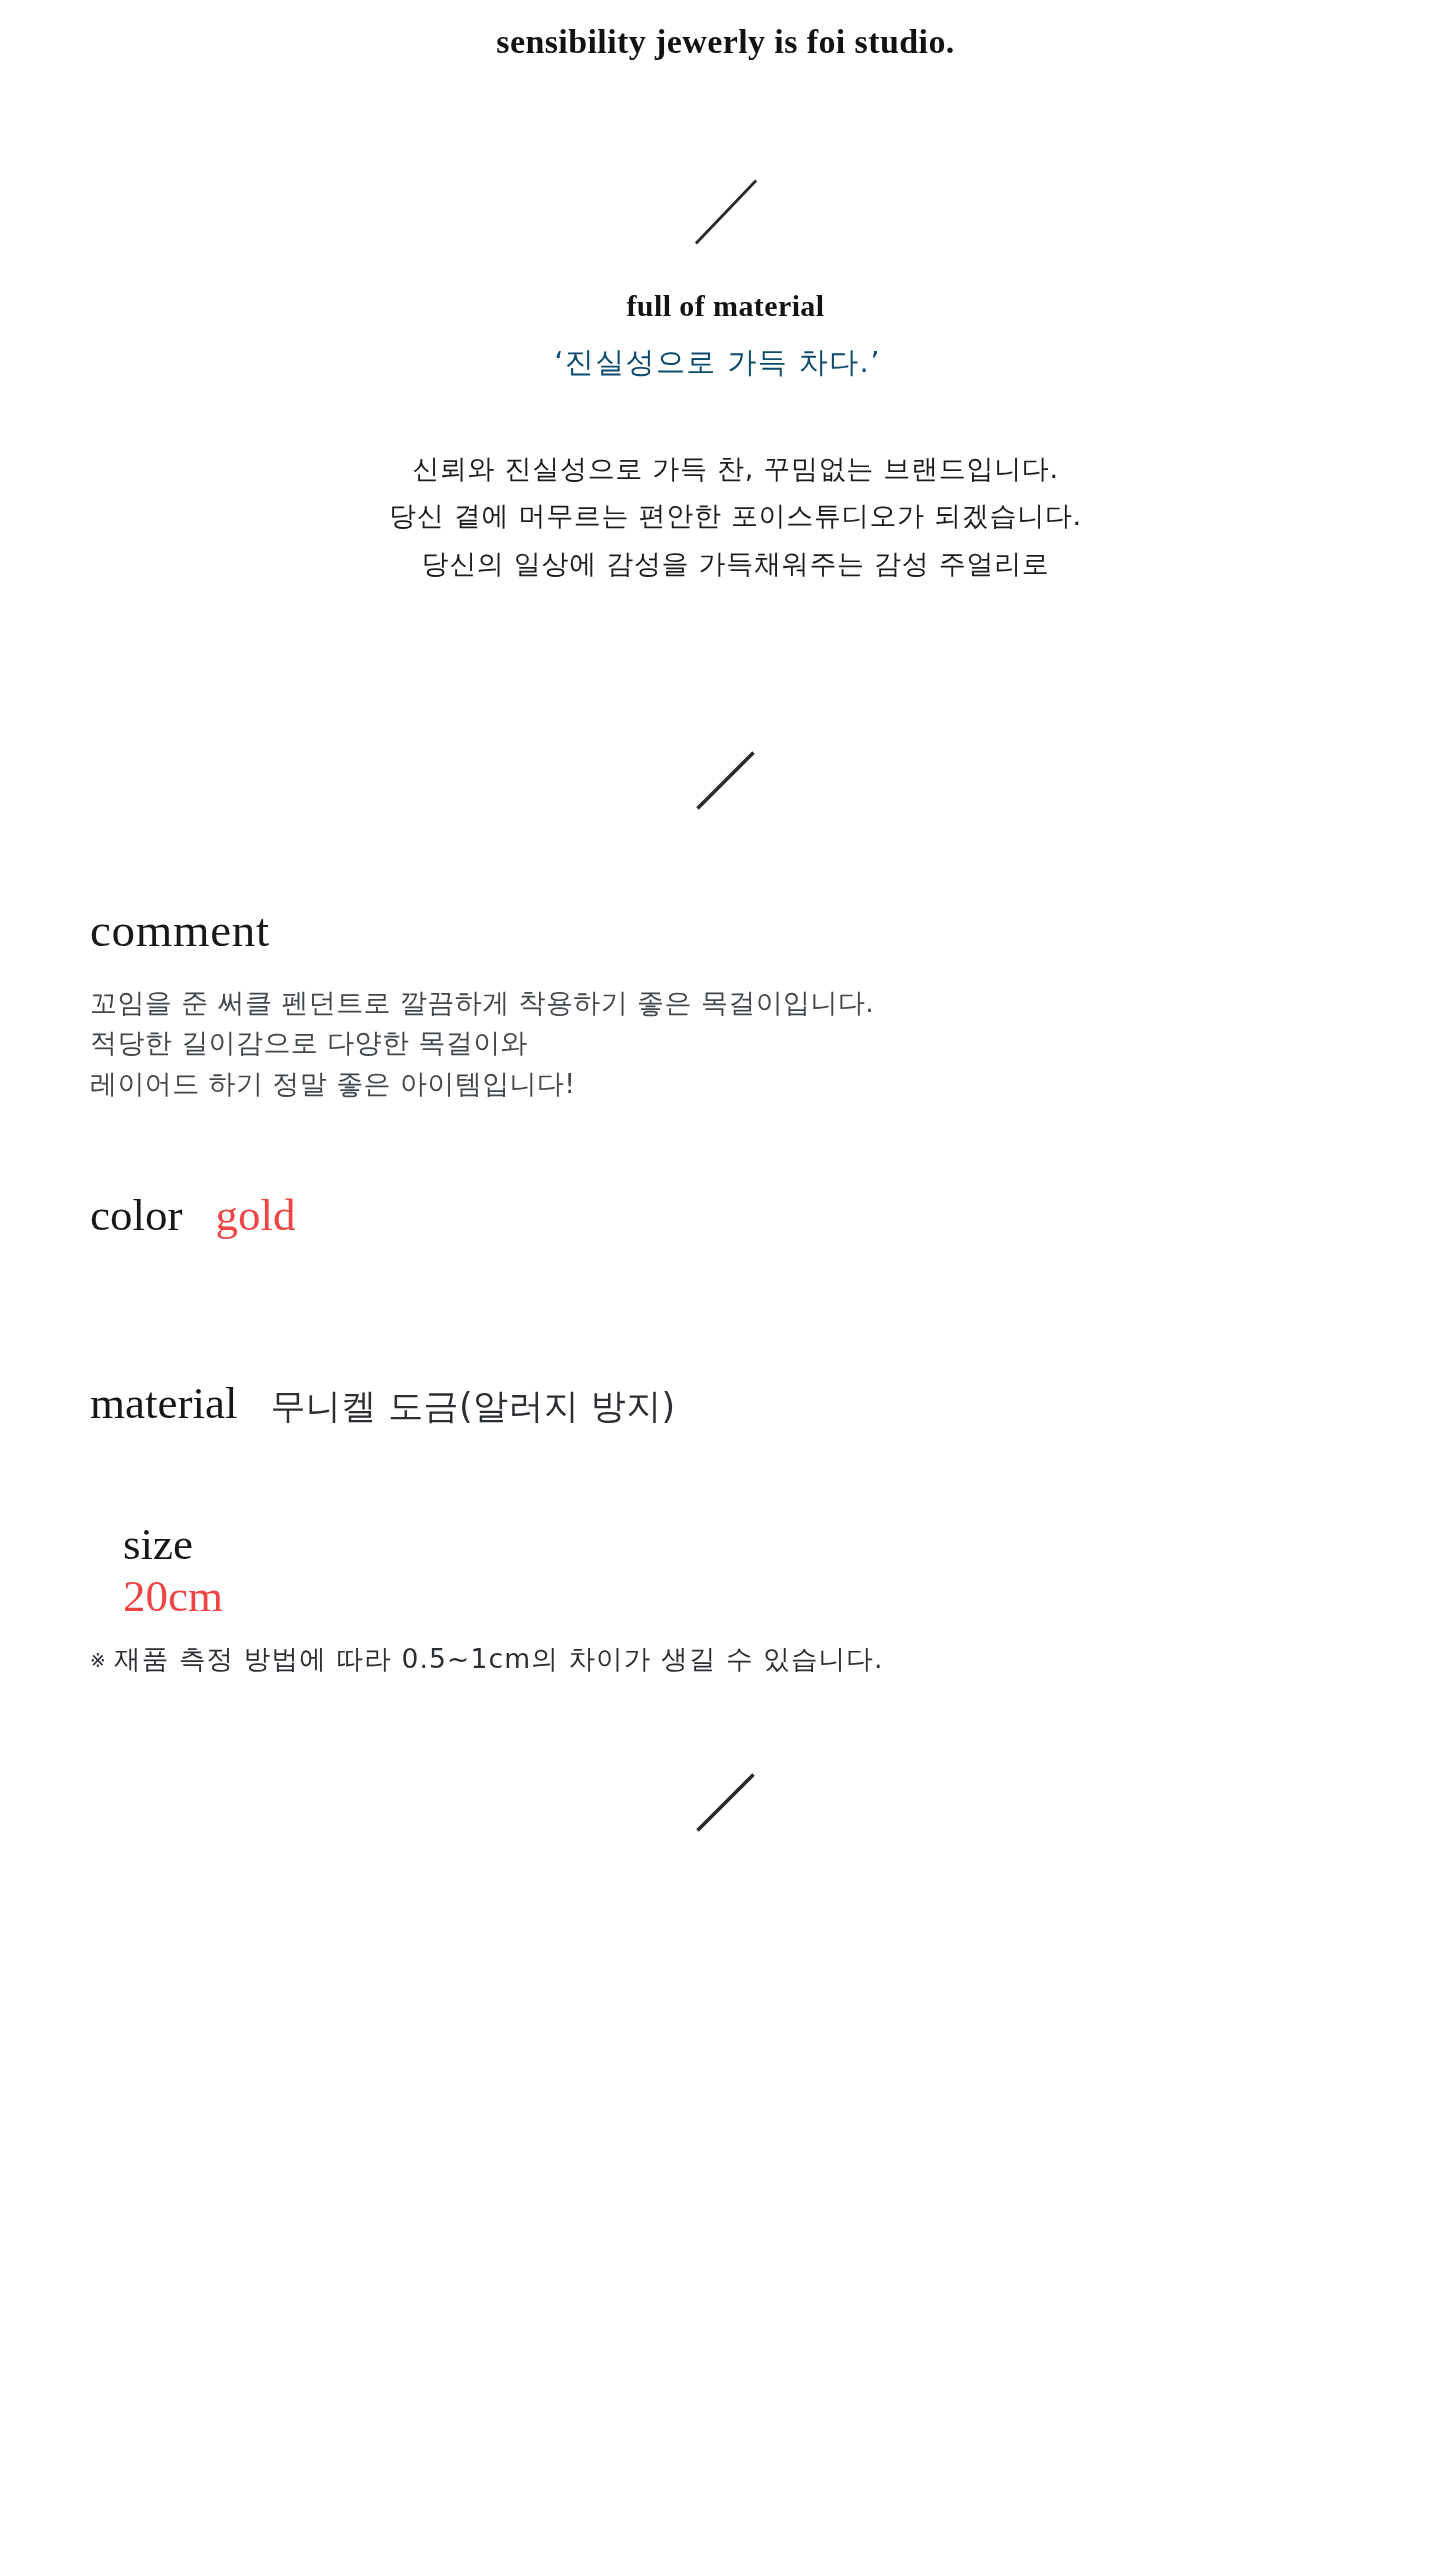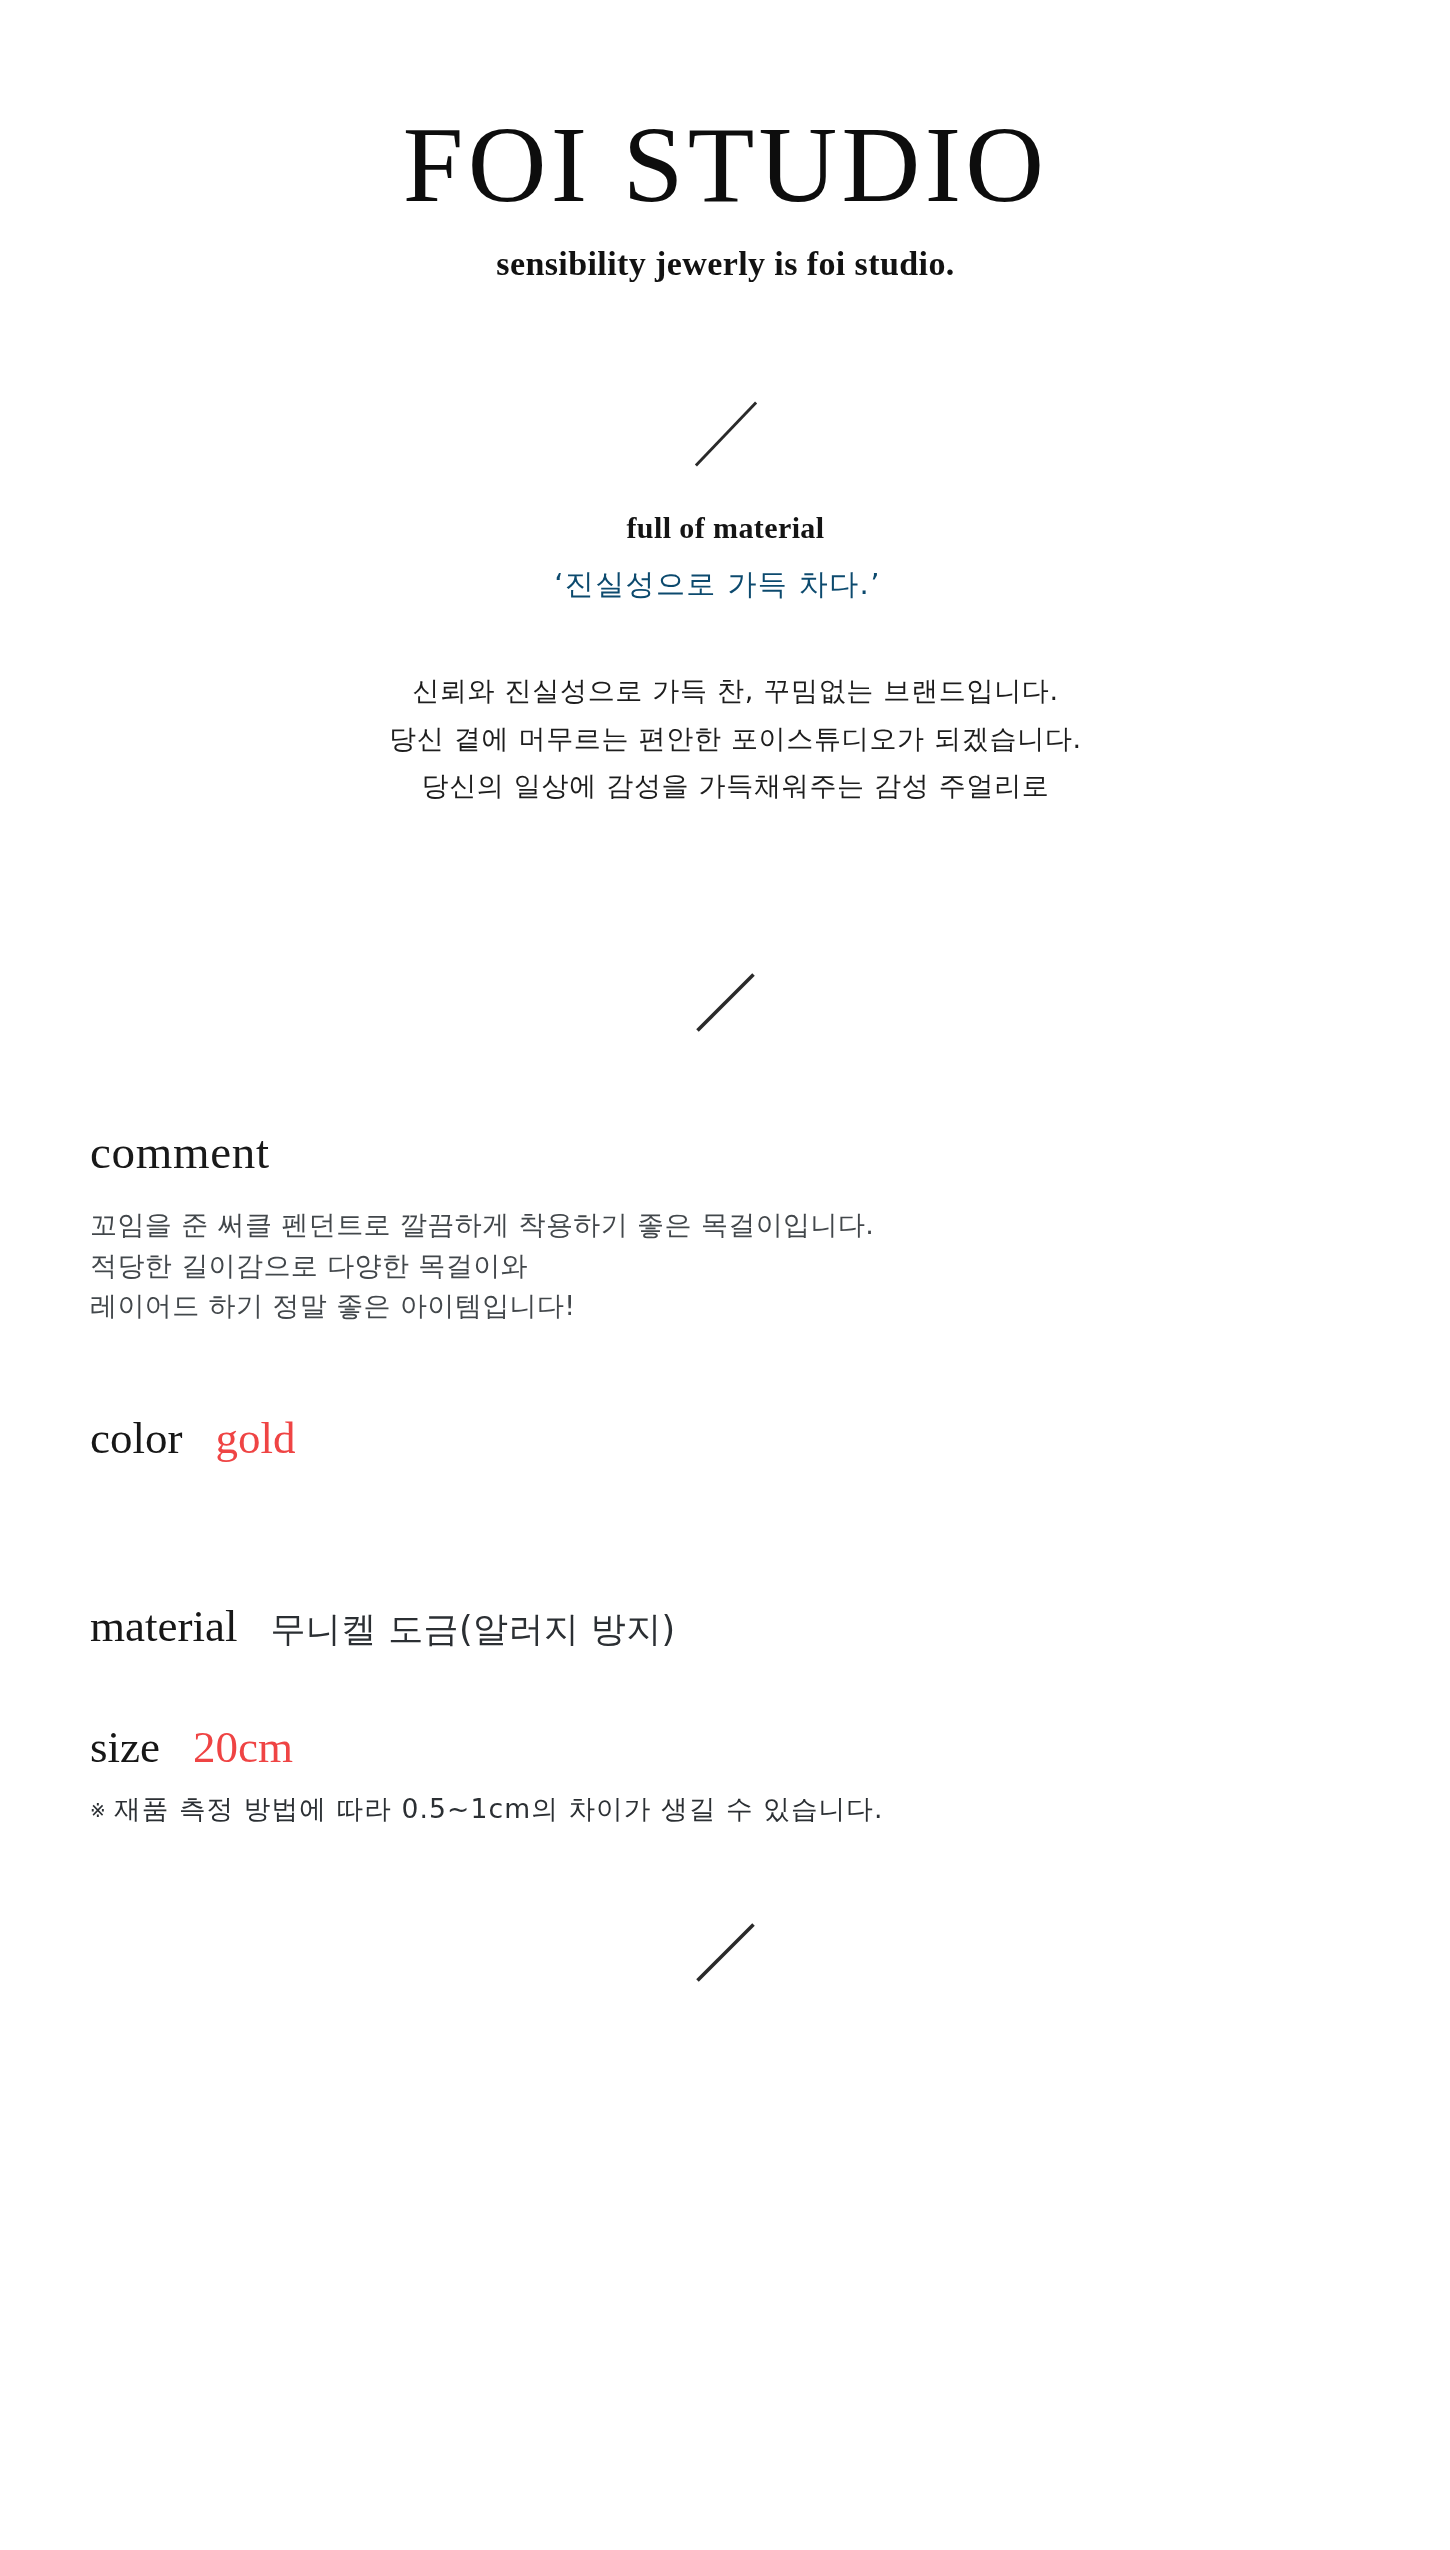--- a/index.html
+++ b/index.html
@@ -143,28 +143,27 @@
   }
   .note-mark {
     font-family: "DejaVu Sans", sans-serif;
     font-size: 18.7px;
     vertical-align: middle;
     margin-right: 7.2px;
   }
 
   .mt-color { margin-top: 85px; }
   .mt-material { margin-top: 136px; }
-  .mt-size { margin-top: 68px; }
+  .mt-size { margin-top: 88px; flex-direction: column; }
 </style>
 </head>
 <body>
 
 <div class="page">
 
-  <h1 class="brand-title">FOI STUDIO</h1>
 
   <div class="brand-tagline">sensibility jewerly is foi studio.</div>
 
   <div class="slash-wrap" style="margin-top: 108px;">
     <svg class="slash" width="86" height="86" viewBox="0 0 120 120">
       <line x1="18" y1="104" x2="102" y2="16" stroke="#2a2a2a" stroke-width="4"></line>
     </svg>
   </div>
 
   <div class="intro" style="margin-top: 34px;">

